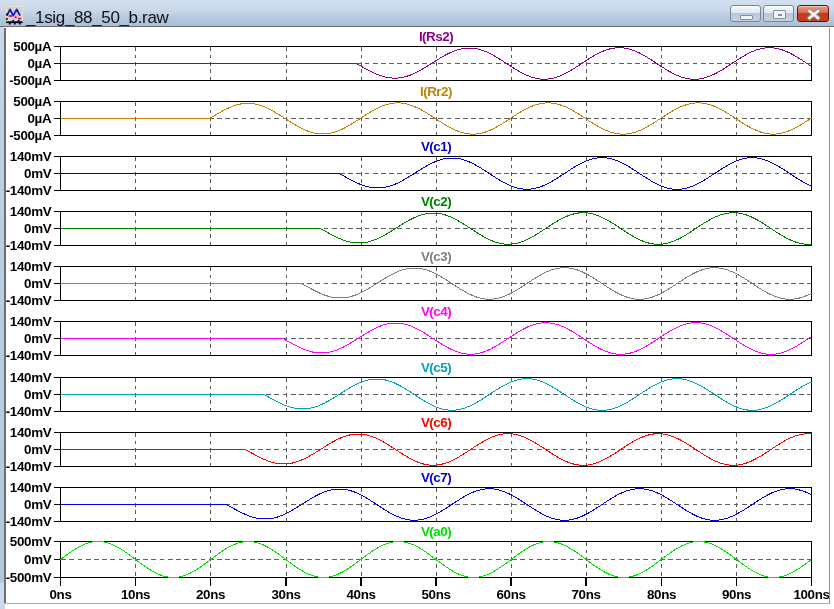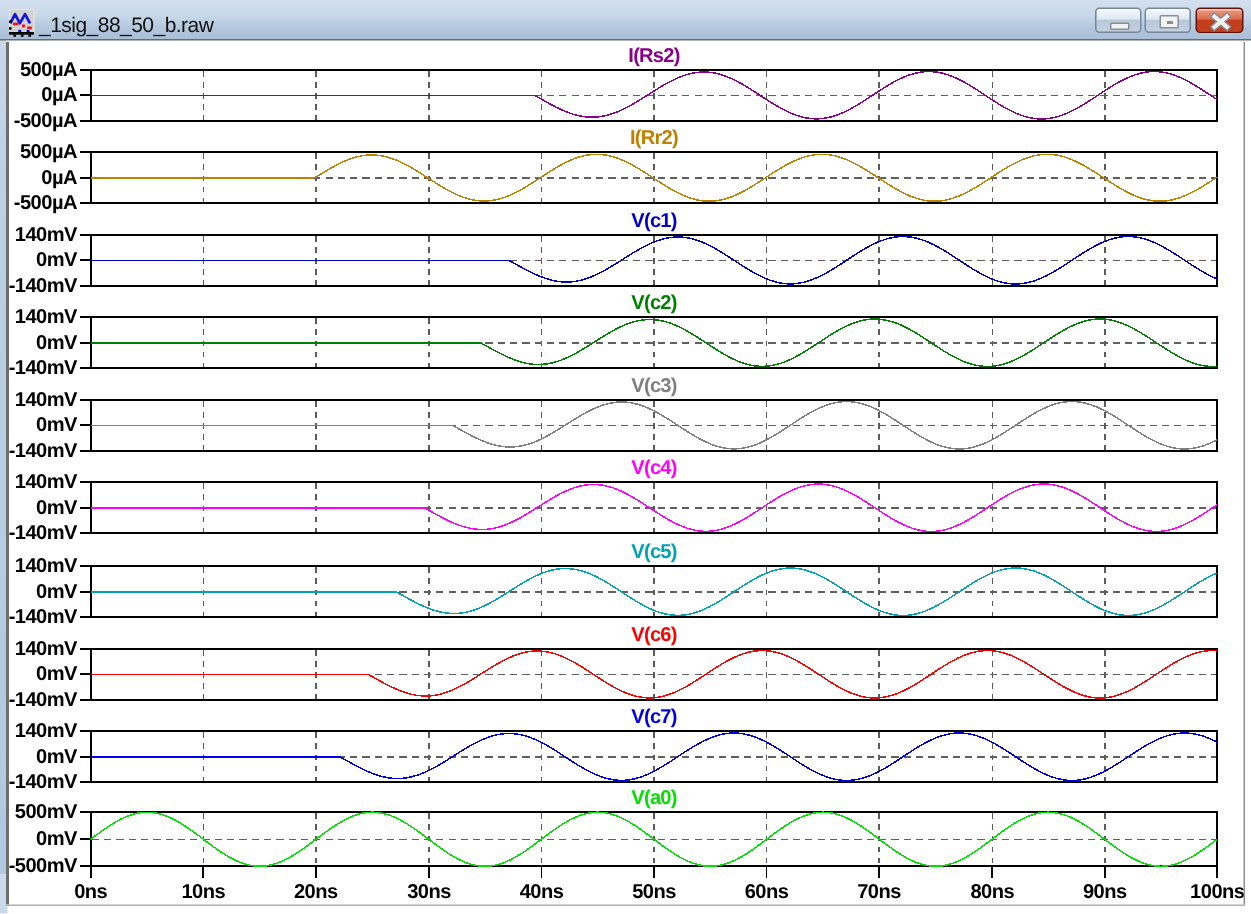--- a/index.html
+++ b/index.html
@@ -1,20 +1,20 @@
 <!DOCTYPE html>
 <html><head><meta charset="utf-8">
 <style>
 * { margin:0; padding:0; box-sizing:border-box; }
 html,body { width:834px; height:609px; overflow:hidden;
   font-family:"Liberation Sans", sans-serif; background:#fff; }
 #titlebar { position:absolute; left:0; top:0; width:834px; height:26.5px;
   background:linear-gradient(#d3e0ef 0%, #c8d8e9 40%, #b4c8de 70%, #a9bfd8 100%);
   border-bottom:1.5px solid #6b6b6b; }
-#title { position:absolute; left:26px; top:8.3px; font-size:14px; letter-spacing:-0.35px; color:#111; }
+#title { position:absolute; left:26px; top:8.3px; font-size:17px; letter-spacing:-0.35px; color:#111; }
 #stripL { left:0; top:26.5px; width:4px; height:582.5px; background:linear-gradient(#cddcec,#bdd0e5 20%,#b3c8e0); }
 #stripR { right:0; top:26.5px; width:4.5px; height:582.5px; background:linear-gradient(#cddcec,#bdd0e5 20%,#b3c8e0); }
 #bL { position:absolute; left:4px; top:28px; width:1.5px; height:575px; background:#6e6e6e; }
 #bR { position:absolute; left:828.5px; top:28px; width:1px; height:575px; background:#8e8e8e; }
 #bB { position:absolute; left:4px; top:602.5px; width:825.5px; height:1px; background:#b0b0b0; }
 .wbtn { position:absolute; top:5px; width:31px; height:17px; border-radius:3px;
   border:1px solid #76879b;
   background:linear-gradient(#f4f8fc 0%, #dde8f2 45%, #b9c9da 50%, #c3d1e1 100%);
   box-shadow:inset 0 1px 0 rgba(255,255,255,.85); }
 #btnmin { left:729.5px; }

